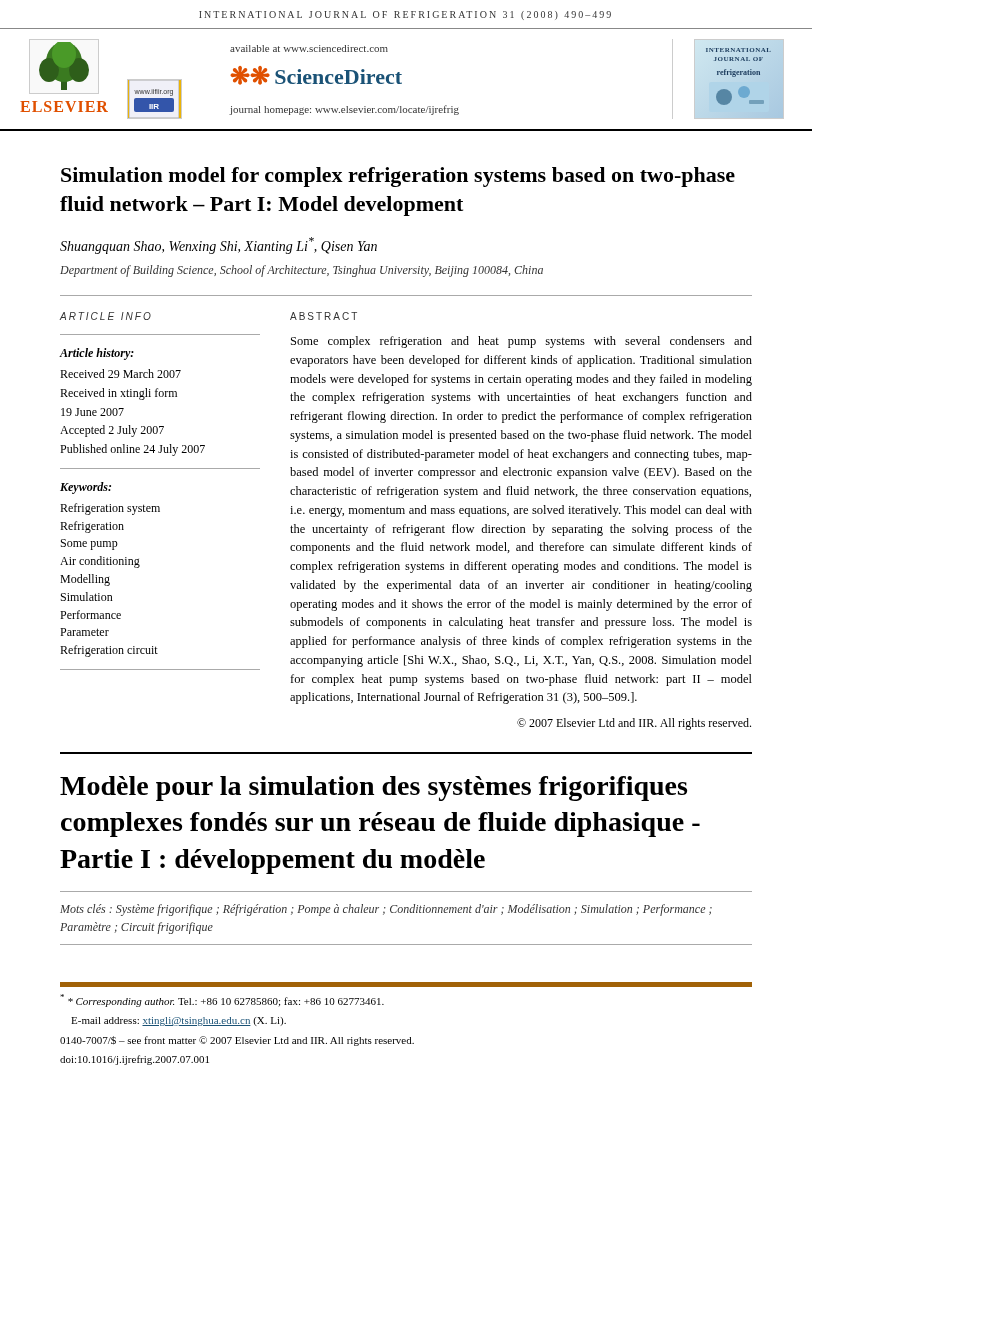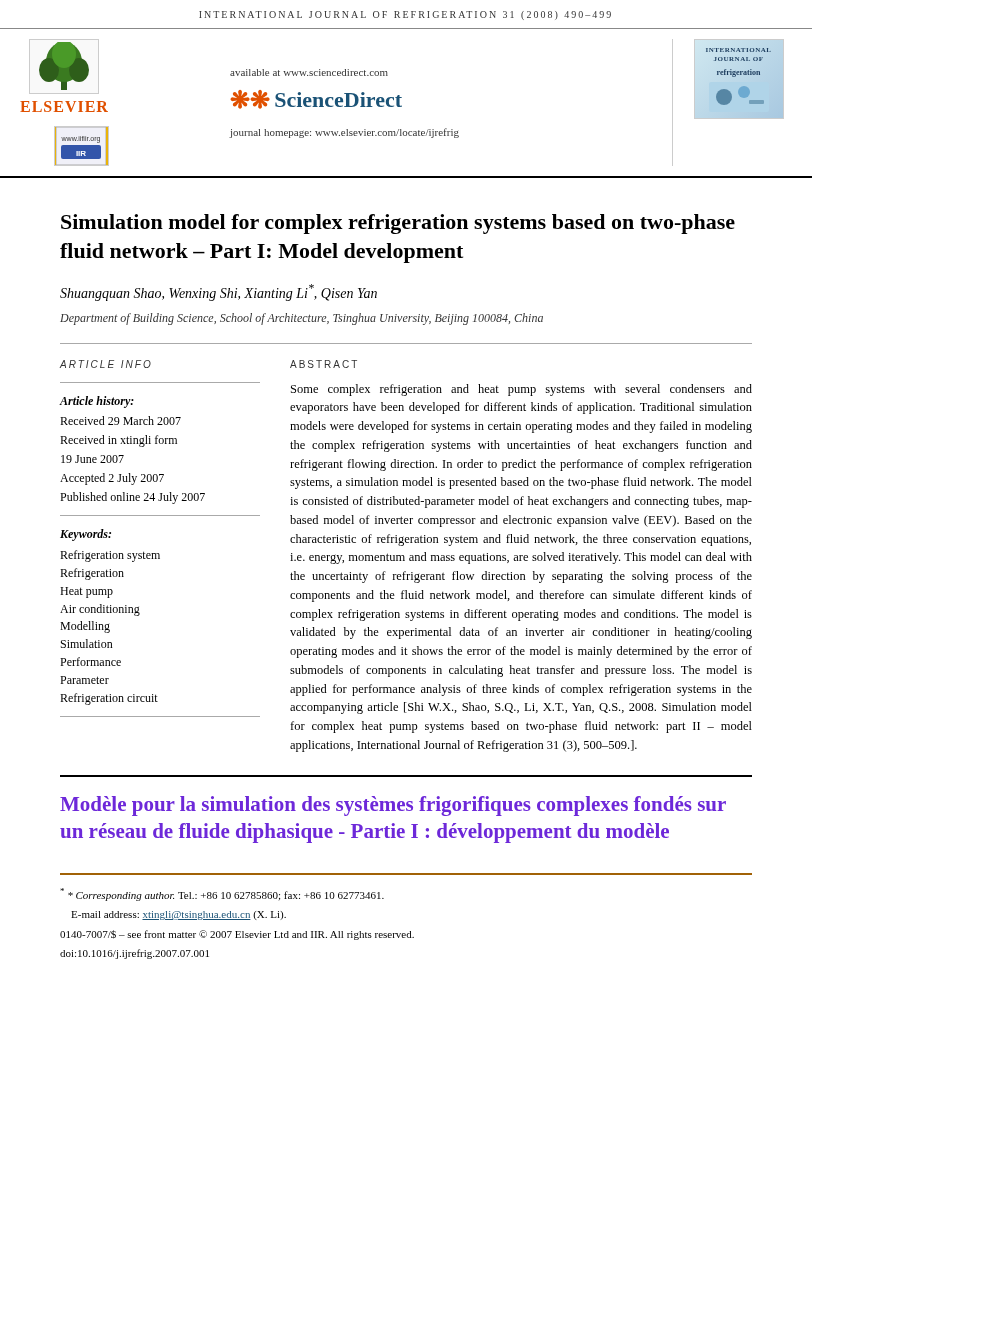--- a/index.html
+++ b/index.html
@@ -72,21 +72,20 @@
       display: flex;
       align-items: center;
       justify-content: center;
       font-size: 8px;
       color: #555;
       background: #eab308;
       margin-left: 10px;
     }
     .logos-row {
       display: flex;
-      flex-direction: column;
       gap: 8px;
       align-items: flex-end;
     }
     .header-center {
       flex: 1;
       display: flex;
       flex-direction: column;
       align-items: flex-start;
       justify-content: center;
       gap: 4px;
@@ -236,40 +235,40 @@
       font-size: 12px;
       text-align: right;
       margin-top: 8px;
     }
     .section-divider {
       border: none;
       border-top: 2px solid #000;
       margin: 20px 0 14px 0;
     }
     .french-title {
-      font-size: 21px;
-      font-weight: bold;
-      color: #6d28d9;
+      font-size: 28px;
+      font-weight: bold;
+      color: #000000;
       line-height: 1.3;
       margin-bottom: 14px;
     }
     .french-keywords {
       font-size: 12px;
       font-style: italic;
       color: #333;
       border-top: 1px solid #aaa;
       border-bottom: 1px solid #aaa;
       padding: 8px 0;
       margin-bottom: 20px;
       line-height: 1.5;
     }
     .footnote-section {
-      border-top: 2px solid #a16207;
-      padding-top: 10px;
-      margin-top: 28px;
+      border-top: 5px solid #a16207;
+      padding-top: 4px;
+      margin-top: 37px;
     }
     .footnote-text {
       font-size: 11px;
       margin-bottom: 3px;
       line-height: 1.5;
     }
     .footnote-link {
       color: #1a5276;
       text-decoration: underline;
     }
@@ -359,41 +358,45 @@
         <div class="article-date">Received in xtingli form</div>
         <div class="article-date">19 June 2007</div>
         <div class="article-date">Accepted 2 July 2007</div>
         <div class="article-date">Published online 24 July 2007</div>
 
         <hr class="divider-line">
 
         <div class="keywords-label">Keywords:</div>
         <div class="keyword-item">Refrigeration system</div>
         <div class="keyword-item">Refrigeration</div>
-        <div class="keyword-item">Heat pump</div>
+        <div class="keyword-item">Some pump</div>
         <div class="keyword-item">Air conditioning</div>
         <div class="keyword-item">Modelling</div>
         <div class="keyword-item">Simulation</div>
         <div class="keyword-item">Performance</div>
         <div class="keyword-item">Parameter</div>
         <div class="keyword-item">Refrigeration circuit</div>
 
         <hr class="divider-line">
       </div>
 
       <div class="right-col">
         <div class="abstract-header">ABSTRACT</div>
         <div class="abstract-text">Some complex refrigeration and heat pump systems with several condensers and evaporators have been developed for different kinds of application. Traditional simulation models were developed for systems in certain operating modes and they failed in modeling the complex refrigeration systems with uncertainties of heat exchangers function and refrigerant flowing direction. In order to predict the performance of complex refrigeration systems, a simulation model is presented based on the two-phase fluid network. The model is consisted of distributed-parameter model of heat exchangers and connecting tubes, map-based model of inverter compressor and electronic expansion valve (EEV). Based on the characteristic of refrigeration system and fluid network, the three conservation equations, i.e. energy, momentum and mass equations, are solved iteratively. This model can deal with the uncertainty of refrigerant flow direction by separating the solving process of the components and the fluid network model, and therefore can simulate different kinds of complex refrigeration systems in different operating modes and conditions. The model is validated by the experimental data of an inverter air conditioner in heating/cooling operating modes and it shows the error of the model is mainly determined by the error of submodels of components in calculating heat transfer and pressure loss. The model is applied for performance analysis of three kinds of complex refrigeration systems in the accompanying article [Shi W.X., Shao, S.Q., Li, X.T., Yan, Q.S., 2008. Simulation model for complex heat pump systems based on two-phase fluid network: part II – model applications, International Journal of Refrigeration 31 (3), 500–509.].</div>
+        <div class="copyright-line">© 2007 Elsevier Ltd and IIR. All rights reserved.</div>
       </div>
     </div>
 
     <hr class="section-divider">
 
     <div class="french-title">Modèle pour la simulation des systèmes frigorifiques complexes fondés sur un réseau de fluide diphasique - Partie I : développement du modèle</div>
 
+    <div class="french-keywords">
+      <span><em><span>Mots clés</span> : <span>Système frigorifique ; Réfrigération ; Pompe à chaleur ; Conditionnement d'air ; Modélisation ; Simulation ; Performance ; Paramètre ; Circuit frigorifique</span></em></span>
+    </div>
 
     <div class="footnote-section">
       <div class="footnote-text">
         <span class="star">*</span>
         <em><span>* Corresponding author.</span></em>
         <span>Tel.: +86 10 62785860; fax: +86 10 62773461.</span>
       </div>
       <div class="footnote-text">
         &nbsp;&nbsp;&nbsp;
         <span>E-mail address:</span>

